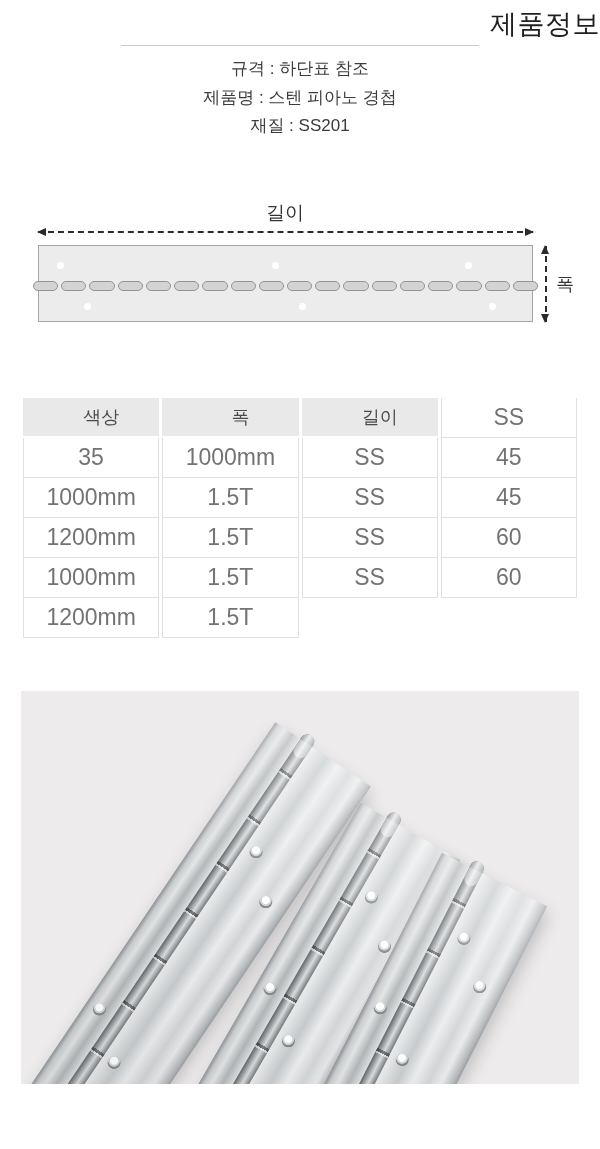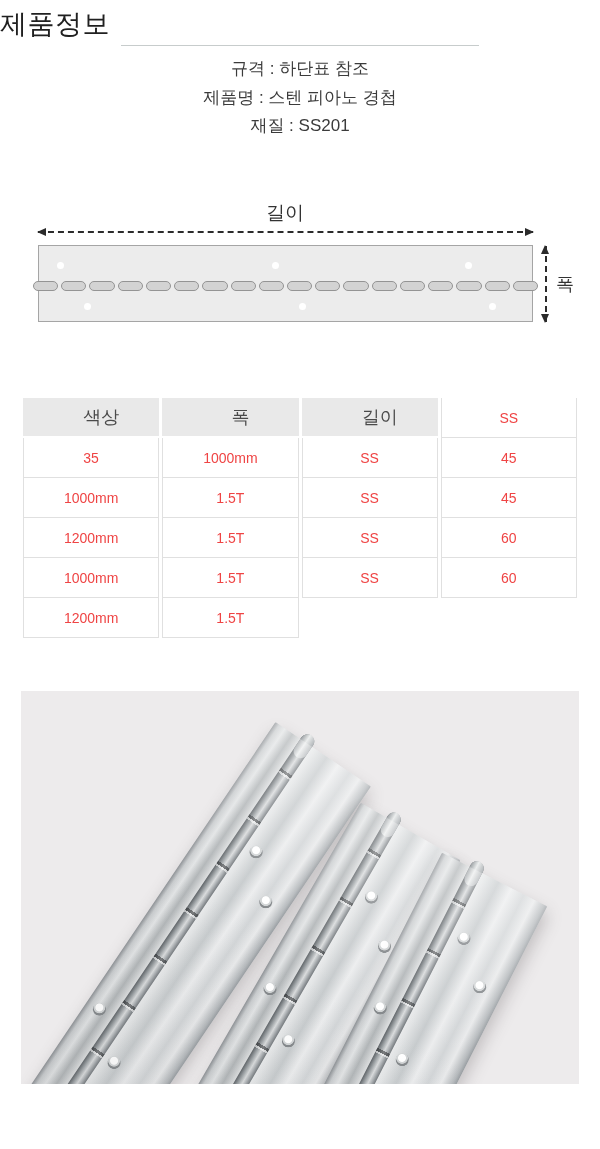--- a/index.html
+++ b/index.html
@@ -1,21 +1,21 @@
 <!DOCTYPE html>
 <html><head>
 <meta charset="utf-8">
 <style>
   * { margin:0; padding:0; box-sizing:border-box; }
   html,body { background:#ffffff; }
   body { font-family:"Liberation Sans","DejaVu Sans",sans-serif; }
   .page { position:relative; width:600px; height:1149px; background:#ffffff; overflow:hidden; }
 
   
-  .title { position:absolute; top:6px; left:0; width:100%; text-align:left;
+  .title { position:absolute; top:6px; left:0; width:100%; text-align:right;
            font-size:27px; font-weight:400; color:#202020; letter-spacing:0.5px; }
   .divider { position:absolute; top:45px; left:121px; width:358px; height:1px; background:#c7cccc; }
   .info { position:absolute; top:55px; left:0; width:100%; text-align:center;
           font-size:17px; color:#3b3b3b; line-height:28.5px; }
 
   
   .diagram { position:absolute; top:195px; left:0; width:600px; height:150px; }
   .len-label { position:absolute; top:5px; left:0; width:570px; text-align:center;
                font-size:19px; color:#333; }
   .h-arrow { position:absolute; top:36px; left:38px; width:495px; height:0;
@@ -44,21 +44,21 @@
 
   
   .spec-table { position:absolute; top:398px; left:23px; width:554px; }
   .grid { display:grid; grid-template-columns:repeat(4,1fr); column-gap:3px; }
   .grid .th { height:40px; background:#e9e9e9; border-bottom:2px solid #ffffff;
               display:flex; align-items:center; justify-content:center;
               font-size:18px; color:#4a4a4a;padding-left:20px; }
   .grid .td { height:40px; background:#ffffff;
               border:1px solid #e0e0e0; border-top:none;
               display:flex; align-items:center; justify-content:center;
-              font-size:14px; color:#ef4444; }
+              font-size:23px; color:#737373; }
 
   
   .photo { position:absolute; top:691px; left:21px; width:558px; height:393px;
            background:#edebec; overflow:hidden; }
   .hinge { position:absolute; border-radius:1px;
            box-shadow:5px 7px 16px rgba(95,90,92,0.30);
            background:linear-gradient(90deg,
              #8e9296 0%, #c9ccce 4%, #e2e4e5 10%, #b2b6b8 18%, #d8dadb 25%,
              #f1f2f3 33%, #e3e5e6 42%, #c7cbcd 54%, #ecedee 66%,
              #d2d5d7 78%, #e9eaeb 88%, #b4b8bb 97%, #989da1 100%); }

